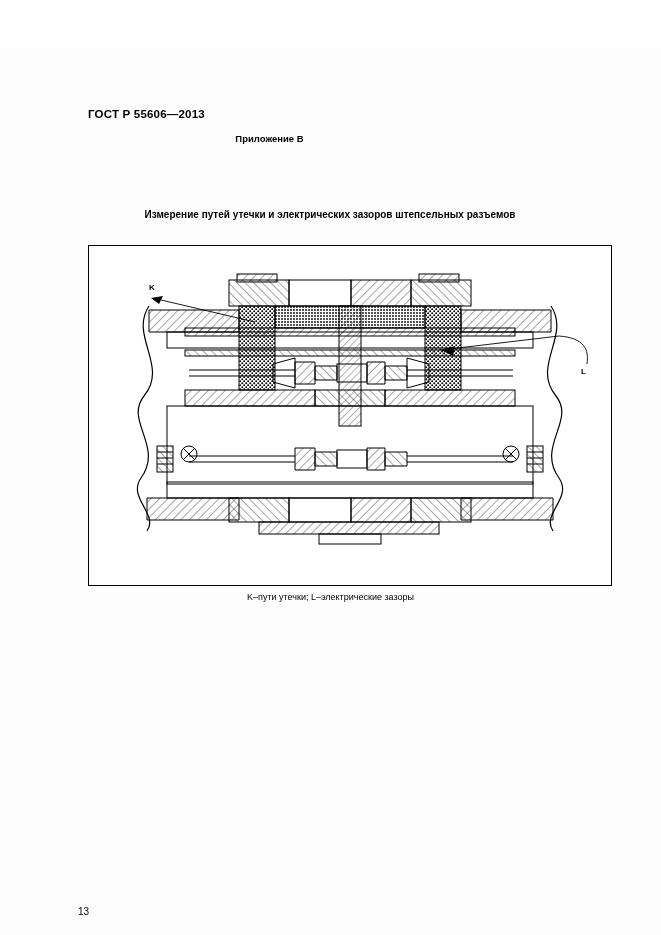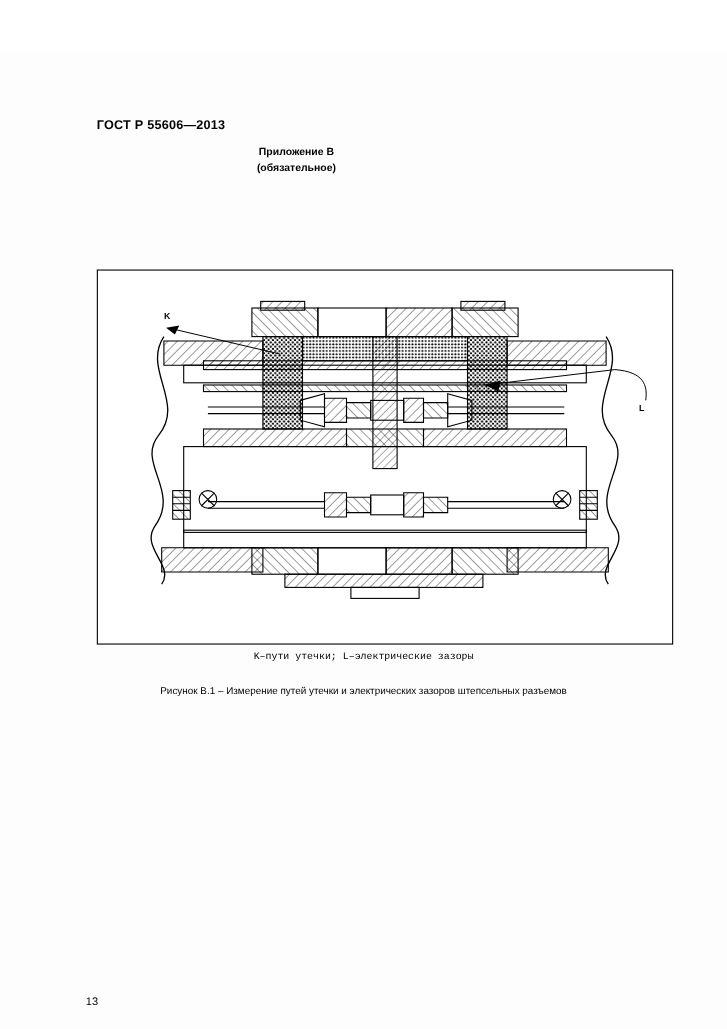--- a/index.html
+++ b/index.html
@@ -64,21 +64,20 @@
   .figure-box svg {
     display: block;
   }
   .legend {
     position: absolute;
     left: 0;
     top: 544px;
     width: 661px;
     text-align: center;
     font-size: 9px;
-    font-family: Liberation Mono, monospace;
   }
   .caption {
     position: absolute;
     left: 0;
     top: 575px;
     width: 661px;
     text-align: center;
     font-size: 9px;
   }
   .page-number {
@@ -94,23 +93,23 @@
 </style>
 </head>
 <body>
 
 <div class="page">
 
   <div class="std-header">ГОСТ Р 55606—2013</div>
 
   <div class="appendix-block">
     <div>Приложение В</div>
-    <div>(обязательное)</div>
   </div>
 
+  <div class="fig-title">Измерение путей утечки и электрических зазоров штепсельных разъемов</div>
 
   <div class="figure-box">
     <svg width="522" height="339" viewBox="0 0 522 339" xmlns="http://www.w3.org/2000/svg">
       <defs>
         <pattern id="hatchR" width="6" height="6" patternUnits="userSpaceOnUse" patternTransform="rotate(45)">
           <line x1="0" y1="0" x2="0" y2="6" stroke="#000" stroke-width="0.7"></line>
         </pattern>
         <pattern id="hatchL" width="6" height="6" patternUnits="userSpaceOnUse" patternTransform="rotate(-45)">
           <line x1="0" y1="0" x2="0" y2="6" stroke="#000" stroke-width="0.7"></line>
         </pattern>
@@ -218,17 +217,16 @@
         <path d="M352 104 L366 100 L364 110 Z" fill="#000" stroke="none"></path>
       </g>
 
       <text x="60" y="44" class="label-k" fill="#000">K</text>
       <text x="492" y="128" class="label-l" fill="#000">L</text>
     </svg>
   </div>
 
   <div class="legend">K–пути утечки;  L–электрические зазоры</div>
 
-  <div class="caption">Рисунок В.1 – Измерение путей утечки и электрических зазоров штепсельных разъемов</div>
 
   <div class="page-number">13</div>
 
 </div>
 
 </body></html>

